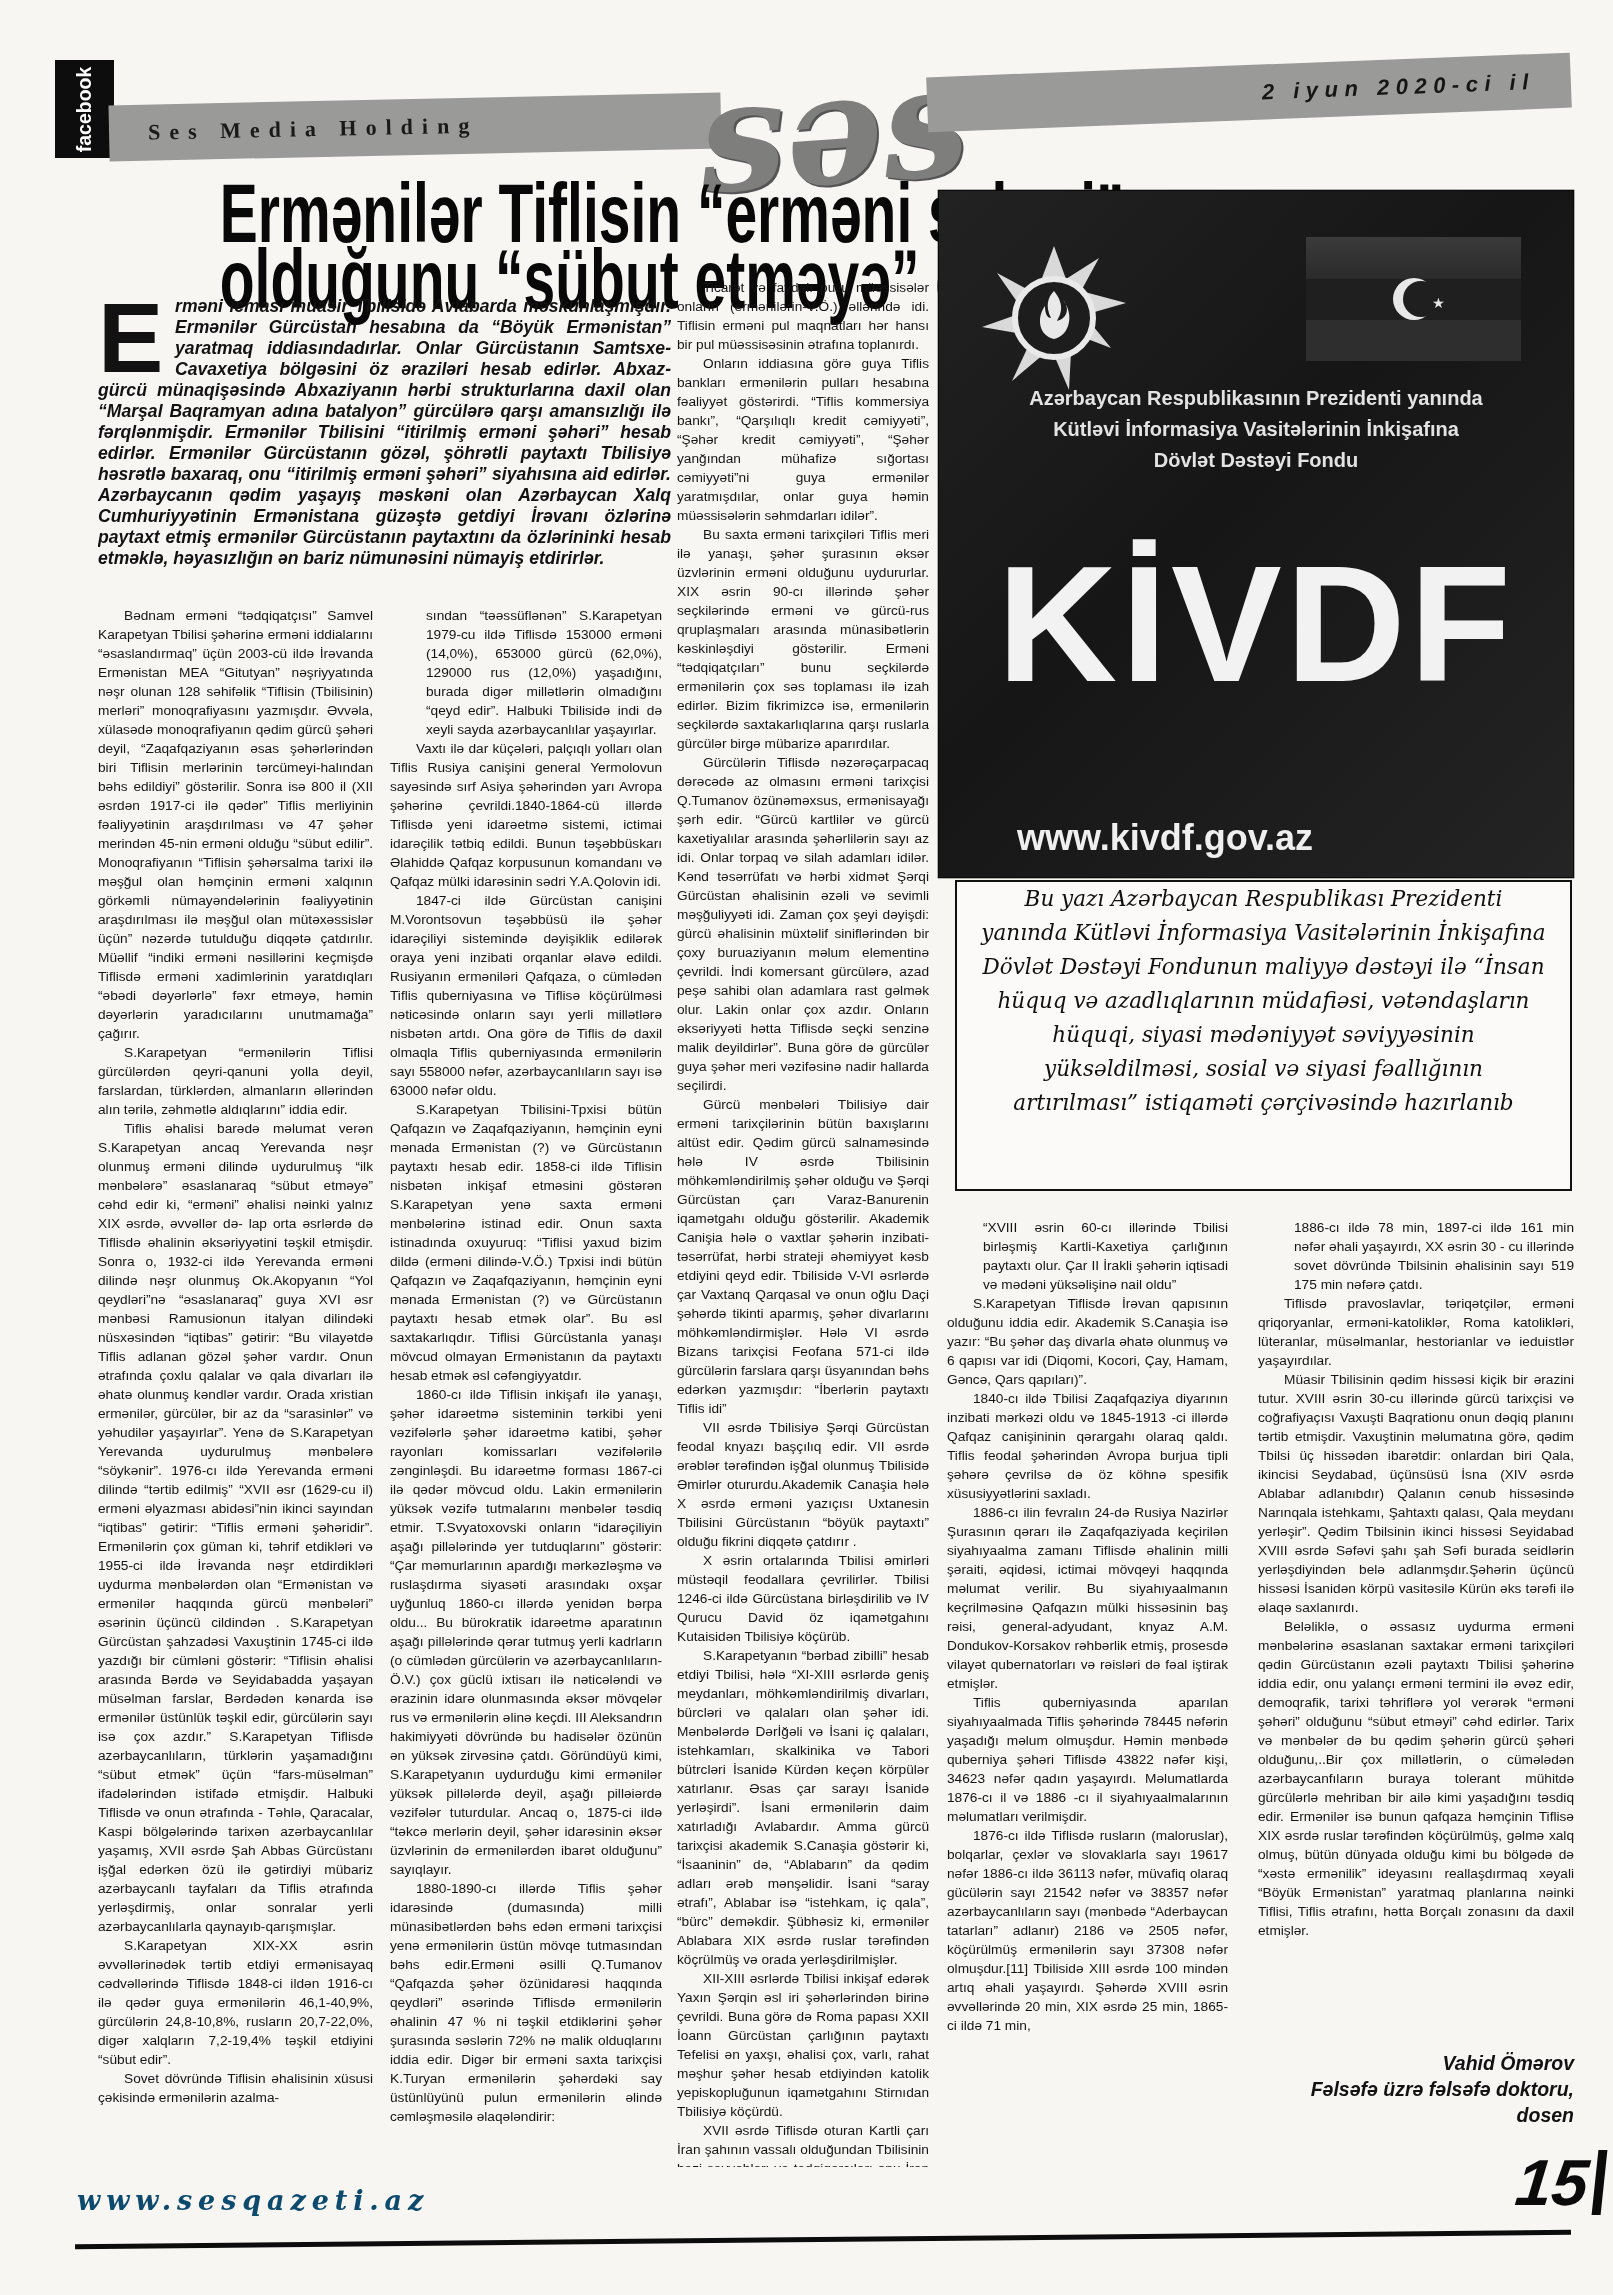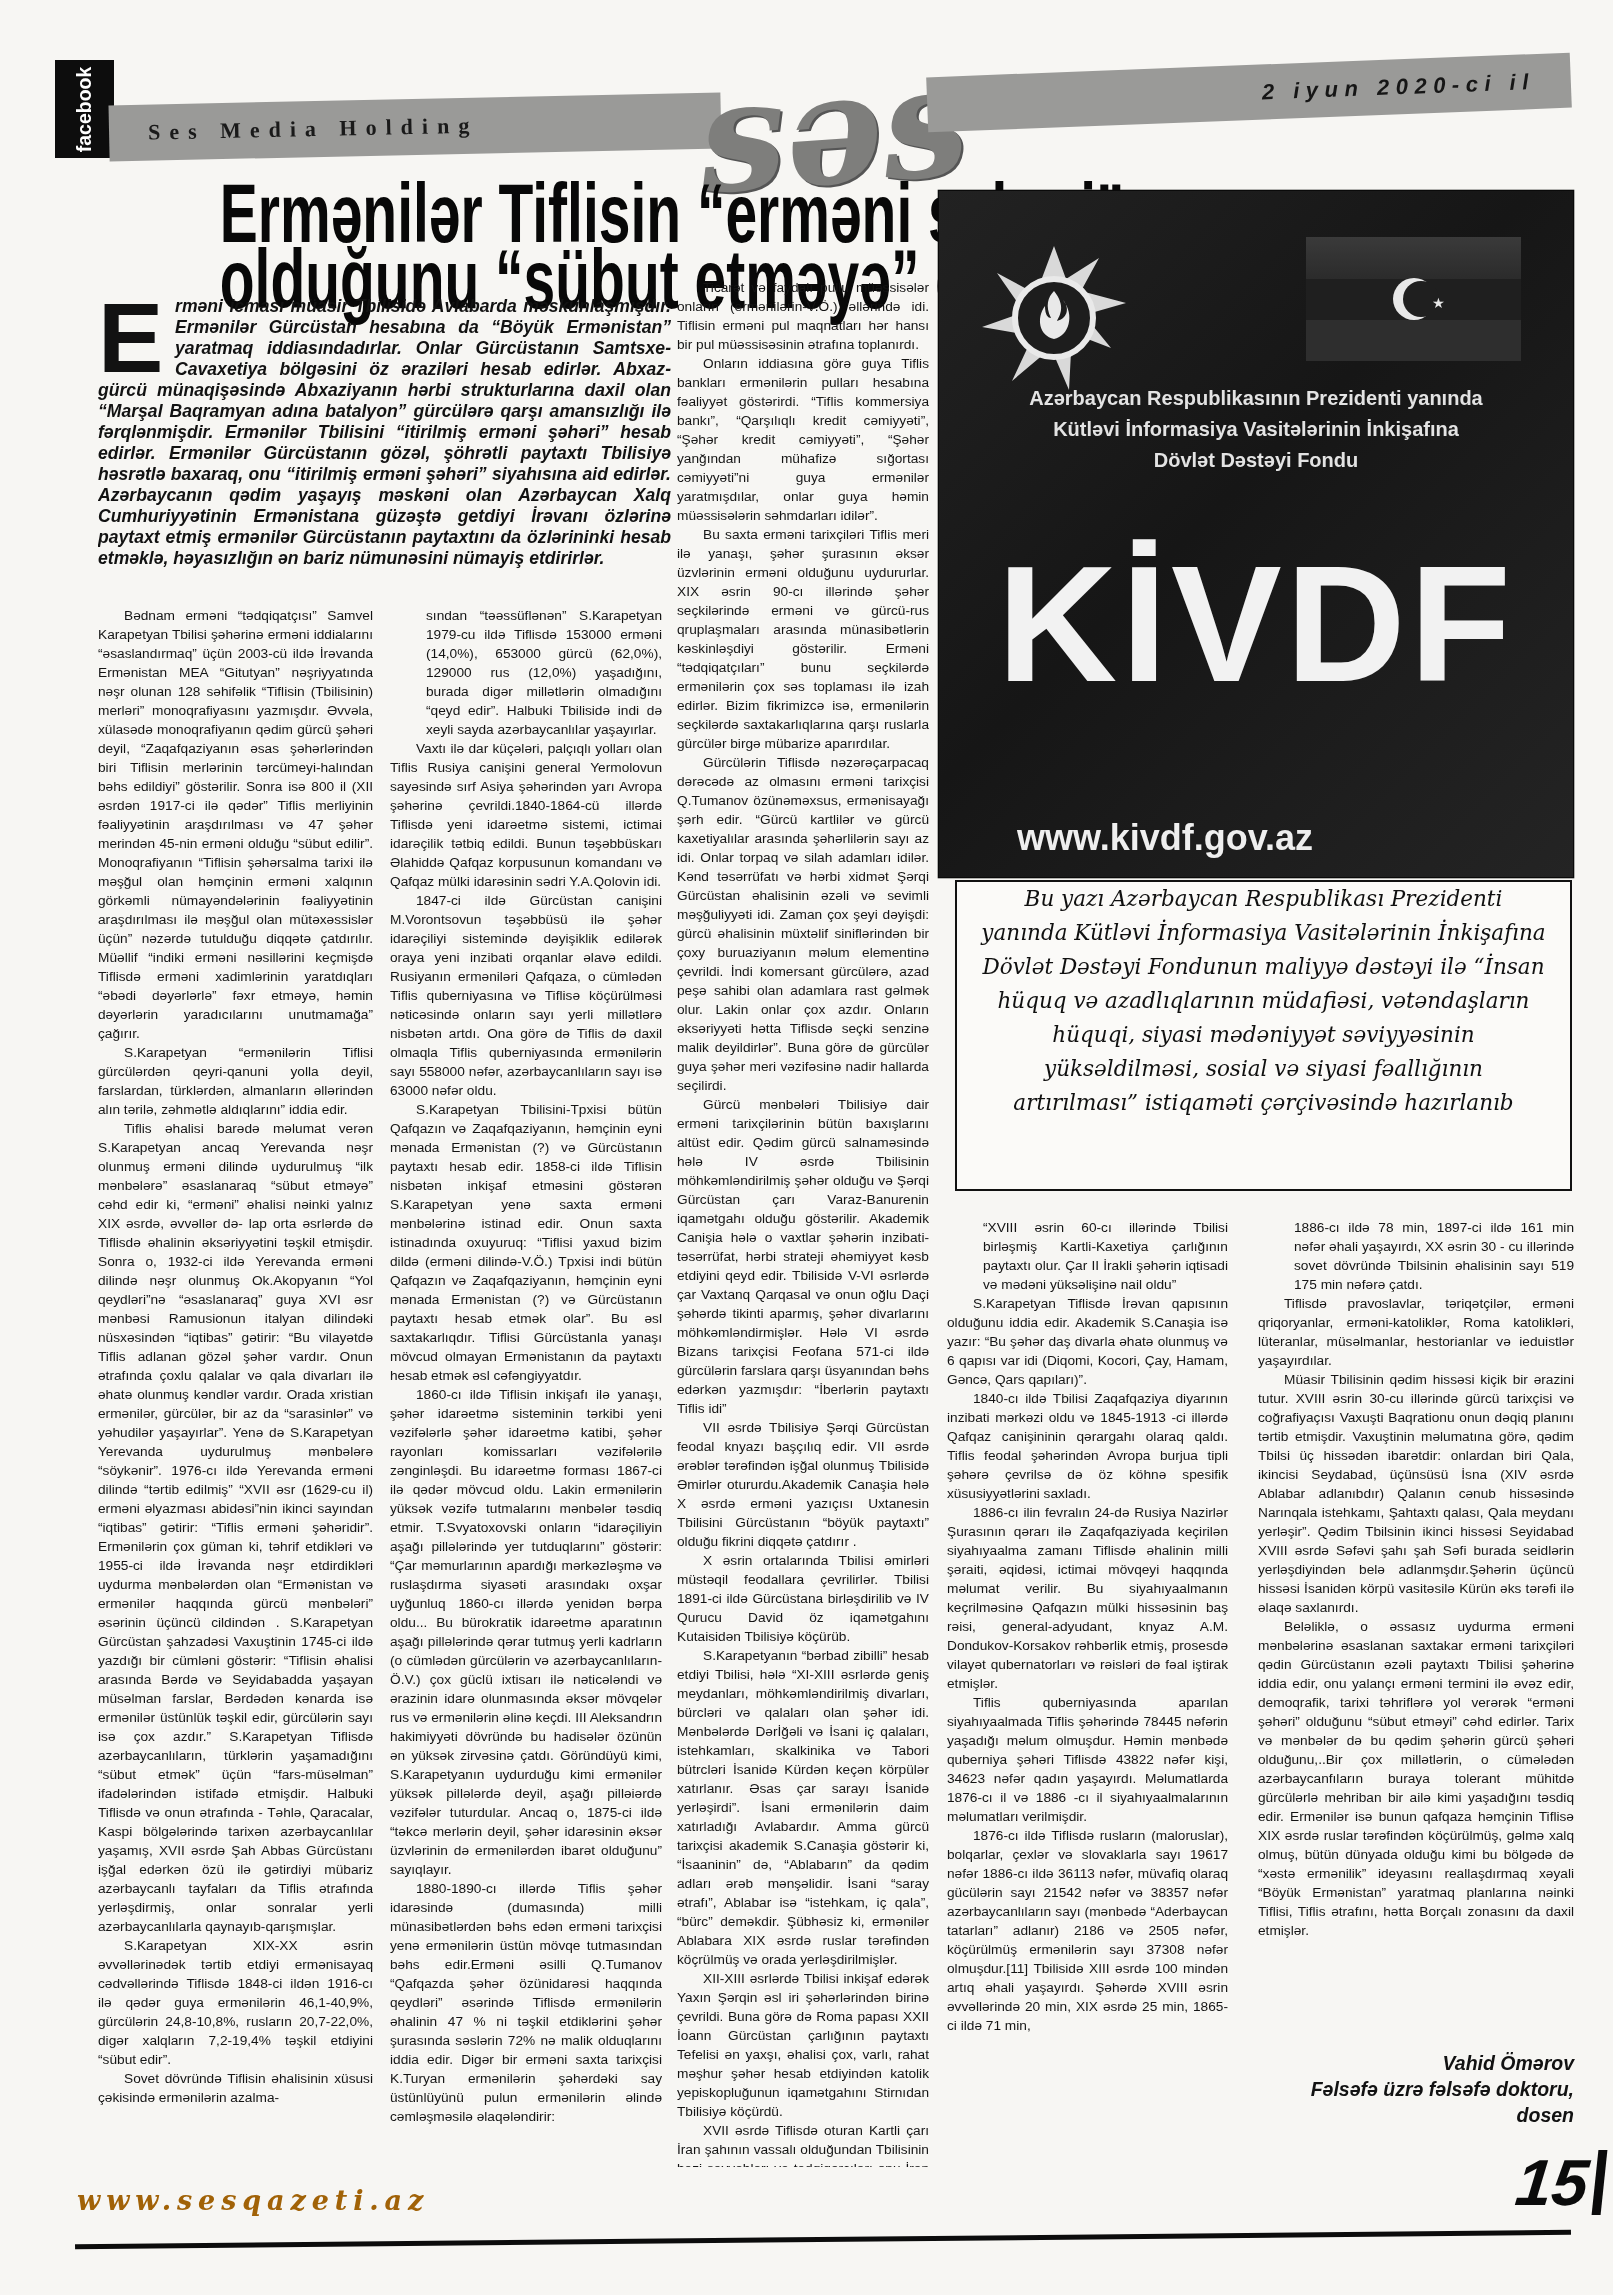--- a/index.html
+++ b/index.html
@@ -60,21 +60,21 @@
          font-weight:bold;font-size:36px;color:#efefef;padding-left:63px;box-sizing:border-box;margin-left:15px;}
   
   .quote{position:absolute;left:955px;top:880px;width:617px;height:311px;background:#fbfaf8;
          border:2.6px solid #111;box-sizing:border-box;display:flex;align-items:flex-start;justify-content:center;}
   .quote div{font-family:"DejaVu Serif",serif;font-style:italic;font-size:21.5px;line-height:34px;
          text-align:center;padding:0 22px;color:#101010;}
   
   .byline{position:absolute;left:1258px;top:2050px;width:316px;text-align:right;
           font-weight:bold;font-style:italic;font-size:19.5px;line-height:26px;}
   .site{position:absolute;left:77px;top:2185px;font-family:"DejaVu Serif",serif;font-style:italic;
-        font-weight:bold;font-size:27px;letter-spacing:5.9px;color:#a16207;}
+        font-weight:bold;font-size:27px;letter-spacing:5.9px;color:#0c4a6e;}
   .footrule{position:absolute;left:75px;top:2237px;width:1496px;height:4.6px;background:#0c0c0c;
         transform:rotate(-0.55deg);}
   .pagenum{position:absolute;left:1516px;top:2150px;font-weight:bold;font-style:italic;
         font-size:65px;color:#0b0b0b;border-right:9px solid #0b0b0b;padding-right:6.5px;
         transform:skewX(-6deg);line-height:65px;}
 </style>
 </head>
 <body>
 
 <div class="page">
@@ -114,21 +114,21 @@
       <p>1860-cı ildə Tiflisin inkişafı ilə yanaşı, şəhər idarəetmə sisteminin tərkibi yeni vəzifələrlə şəhər idarəetmə katibi, şəhər rayonları komissarları vəzifələrilə zənginləşdi. Bu idarəetmə forması 1867-ci ilə qədər mövcud oldu. Lakin ermənilərin yüksək vəzifə tutmalarını mənbələr təsdiq etmir. T.Svyatoxovski onların “idarəçiliyin aşağı pillələrində yer tutduqlarını” göstərir: “Çar məmurlarının apardığı mərkəzləşmə və ruslaşdırma siyasəti arasındakı oxşar uyğunluq 1860-cı illərdə yenidən bərpa oldu... Bu bürokratik idarəetmə aparatının aşağı pillələrində qərar tutmuş yerli kadrların (o cümlədən gürcülərin və azərbaycanlıların-Ö.V.) çox güclü ixtisarı ilə nəticələndi və ərazinin idarə olunmasında əksər mövqelər rus və ermənilərin əlinə keçdi. III Aleksandrın hakimiyyəti dövründə bu hadisələr özünün ən yüksək zirvəsinə çatdı. Göründüyü kimi, S.Karapetyanın uydurduğu kimi ermənilər yüksək pillələrdə deyil, aşağı pilləiərdə vəzifələr tuturdular. Ancaq o, 1875-ci ildə “təkcə merlərin deyil, şəhər idarəsinin əksər üzvlərinin də ermənilərdən ibarət olduğunu” sayıqlayır.</p>
       <p>1880-1890-cı illərdə Tiflis şəhər idarəsində (dumasında) milli münasibətlərdən bəhs edən erməni tarixçisi yenə ermənilərin üstün mövqe tutmasından bəhs edir.Erməni əsilli Q.Tumanov “Qafqazda şəhər özünidarəsi haqqında qeydləri” əsərində Tiflisdə ermənilərin əhalinin 47 % ni təşkil etdiklərini şəhər şurasında səslərin 72% nə malik olduqlarını iddia edir. Digər bir erməni saxta tarixçisi K.Turyan ermənilərin şəhərdəki say üstünlüyünü pulun ermənilərin əlində cəmləşməsilə əlaqələndirir:</p>
     </div>
   <div class="col c3">
       <p>Ticarət və faydalı pullu müəssisələr onların (ermənilərin-V.Ö.) əllərində idi. Tiflisin erməni pul maqnatları hər hansı bir pul müəssisəsinin ətrafına toplanırdı.</p>
       <p>Onların iddiasına görə guya Tiflis bankları ermənilərin pulları hesabına fəaliyyət göstərirdi. “Tiflis kommersiya bankı”, “Qarşılıqlı kredit cəmiyyəti”, “Şəhər kredit cəmiyyəti”, “Şəhər yanğından mühafizə sığortası cəmiyyəti”ni guya ermənilər yaratmışdılar, onlar guya həmin müəssisələrin səhmdarları idilər”.</p>
       <p>Bu saxta erməni tarixçiləri Tiflis meri ilə yanaşı, şəhər şurasının əksər üzvlərinin erməni olduğunu uydururlar. XIX əsrin 90-cı illərində şəhər seçkilərində erməni və gürcü-rus qruplaşmaları arasında münasibətlərin kəskinləşdiyi göstərilir. Erməni “tədqiqatçıları” bunu seçkilərdə ermənilərin çox səs toplaması ilə izah edirlər. Bizim fikrimizcə isə, ermənilərin seçkilərdə saxtakarlıqlarına qarşı ruslarla gürcülər birgə mübarizə aparırdılar.</p>
       <p>Gürcülərin Tiflisdə nəzərəçarpacaq dərəcədə az olmasını erməni tarixçisi Q.Tumanov özünəməxsus, ermənisayağı şərh edir. “Gürcü kartlilər və gürcü kaxetiyalılar arasında şəhərlilərin sayı az idi. Onlar torpaq və silah adamları idilər. Kənd təsərrüfatı və hərbi xidmət Şərqi Gürcüstan əhalisinin əzəli və sevimli məşğuliyyəti idi. Zaman çox şeyi dəyişdi: gürcü əhalisinin müxtəlif siniflərindən bir çoxy buruaziyanın məlum elementinə çevrildi. İndi komersant gürcülərə, azad peşə sahibi olan adamlara rast gəlmək olur. Lakin onlar çox azdır. Onların əksəriyyəti hətta Tiflisdə seçki senzinə malik deyildirlər”. Buna görə də gürcülər guya şəhər meri vəzifəsinə nadir hallarda seçilirdi.</p>
       <p>Gürcü mənbələri Tbilisiyə dair erməni tarixçilərinin bütün baxışlarını altüst edir. Qədim gürcü salnaməsində hələ IV əsrdə Tbilisinin möhkəmləndirilmiş şəhər olduğu və Şərqi Gürcüstan çarı Varaz-Banurenin iqamətgahı olduğu göstərilir. Akademik Canişia hələ o vaxtlar şəhərin inzibati-təsərrüfat, hərbi strateji əhəmiyyət kəsb etdiyini qeyd edir. Tbilisidə V-VI əsrlərdə çar Vaxtanq Qarqasal və onun oğlu Daçi şəhərdə tikinti aparmış, şəhər divarlarını möhkəmləndirmişlər. Hələ VI əsrdə Bizans tarixçisi Feofana 571-ci ildə gürcülərin farslara qarşı üsyanından bəhs edərkən yazmışdır: “İberlərin paytaxtı Tiflis idi”</p>
       <p>VII əsrdə Tbilisiyə Şərqi Gürcüstan feodal knyazı başçılıq edir. VII əsrdə ərəblər tərəfindən işğal olunmuş Tbilisidə Əmirlər otururdu.Akademik Canaşia hələ X əsrdə erməni yazıçısı Uxtanesin Tbilisini Gürcüstanın “böyük paytaxtı” olduğu fikrini diqqətə çatdırır .</p>
-      <p>X əsrin ortalarında Tbilisi əmirləri müstəqil feodallara çevrilirlər. Tbilisi 1891-ci ildə Gürcüstana birləşdirilib və IV Qurucu David öz iqamətgahını Kutaisidən Tbilisiyə köçürüb.</p>
+      <p>X əsrin ortalarında Tbilisi əmirləri müstəqil feodallara çevrilirlər. Tbilisi 1246-ci ildə Gürcüstana birləşdirilib və IV Qurucu David öz iqamətgahını Kutaisidən Tbilisiyə köçürüb.</p>
       <p>S.Karapetyanın “bərbad zibilli” hesab etdiyi Tbilisi, hələ “XI-XIII əsrlərdə geniş meydanları, möhkəmləndirilmiş divarları, bürcləri və qalaları olan şəhər idi. Mənbələrdə Dərİğəli və İsani iç qalaları, istehkamları, skalkinika və Tabori bütrcləri İsanidə Kürdən keçən körpülər xatırlanır. Əsas çar sarayı İsanidə yerləşirdi”. İsani ermənilərin daim xatırladığı Avlabardır. Amma gürcü tarixçisi akademik S.Canaşia göstərir ki, “İsaaninin” də, “Ablabarın” da qədim adları ərəb mənşəlidir. İsani “saray ətrafı”, Ablabar isə “istehkam, iç qala”, “bürc” deməkdir. Şübhəsiz ki, ermənilər Ablabara XIX əsrdə ruslar tərəfindən köçrülmüş və orada yerləşdirilmişlər.</p>
       <p>XII-XIII əsrlərdə Tbilisi inkişaf edərək Yaxın Şərqin əsl iri şəhərlərindən birinə çevrildi. Buna görə də Roma papası XXII İoann Gürcüstan çarlığının paytaxtı Tefelisi ən yaxşı, əhalisi çox, varlı, rahat məşhur şəhər hesab etdiyindən katolik yepiskopluğunun iqamətgahını Stirnıdan Tbilisiyə köçürdü.</p>
       <p>XVII əsrdə Tiflisdə oturan Kartli çarı İran şahının vassalı olduğundan Tbilisinin bəzi səyyahları və tədqiqarçıları onu İran şəhərlərindən biri kimi təqdim edirdilər. Məşhur fransız botaniki Turnefarun verdiyi məlumata görə 1700 -</p>
     </div>
   <div class="col c4" data-flush-first="true">
       <p>“XVIII əsrin 60-cı illərində Tbilisi birləşmiş Kartli-Kaxetiya çarlığının paytaxtı olur. Çar II İrakli şəhərin iqtisadi və mədəni yüksəlişinə nail oldu”</p>
       <p>S.Karapetyan Tiflisdə İrəvan qapısının olduğunu iddia edir. Akademik S.Canaşia isə yazır: “Bu şəhər daş divarla əhatə olunmuş və 6 qapısı var idi (Diqomi, Kocori, Çay, Hamam, Gəncə, Qars qapıları)”.</p>
       <p>1840-cı ildə Tbilisi Zaqafqaziya diyarının inzibati mərkəzi oldu və 1845-1913 -ci illərdə Qafqaz canişininin qərargahı olaraq qaldı. Tiflis feodal şəhərindən Avropa burjua tipli şəhərə çevrilsə də öz köhnə spesifik xüsusiyyətlərini saxladı.</p>
       <p>1886-cı ilin fevralın 24-də Rusiya Nazirlər Şurasının qərarı ilə Zaqafqaziyada keçirilən siyahıyaalma zamanı Tiflisdə əhalinin milli şəraiti, əqidəsi, ictimai mövqeyi haqqında məlumat verilir. Bu siyahıyaalmanın keçrilməsinə Qafqazın mülki hissəsinin baş rəisi, general-adyudant, knyaz A.M. Dondukov-Korsakov rəhbərlik etmiş, prosesdə vilayət qubernatorları və rəisləri də fəal iştirak etmişlər.</p>
       <p>Tiflis quberniyasında aparılan siyahıyaalmada Tiflis şəhərində 78445 nəfərin yaşadığı məlum olmuşdur. Həmin mənbədə quberniya şəhəri Tiflisdə 43822 nəfər kişi, 34623 nəfər qadın yaşayırdı. Məlumatlarda 1876-cı il və 1886 -cı il siyahıyaalmalarının məlumatları verilmişdir.</p>

